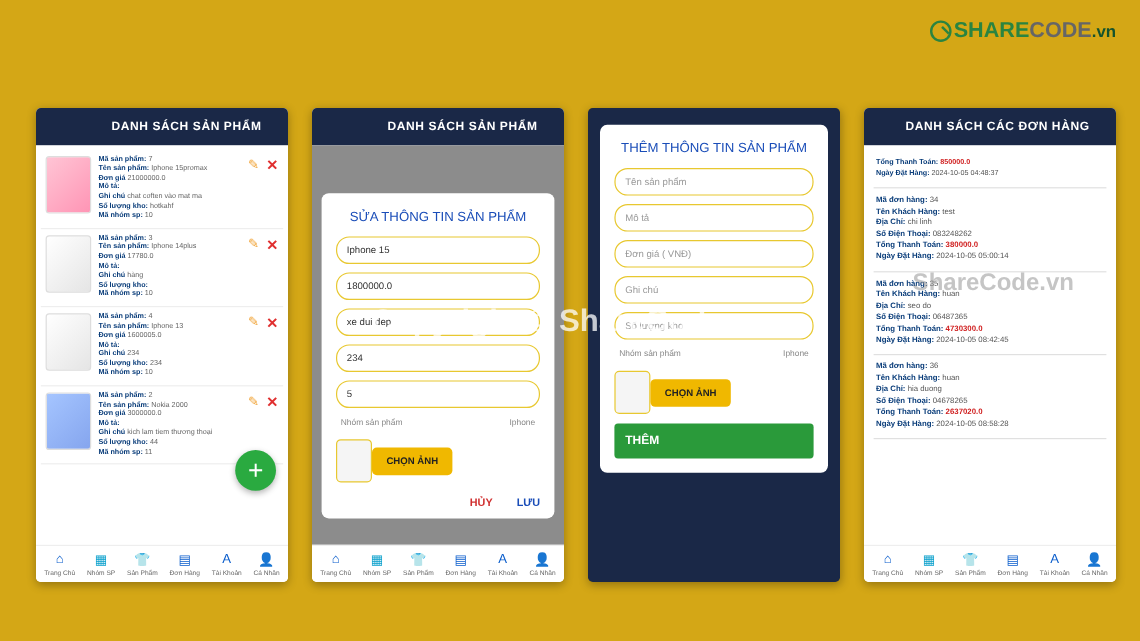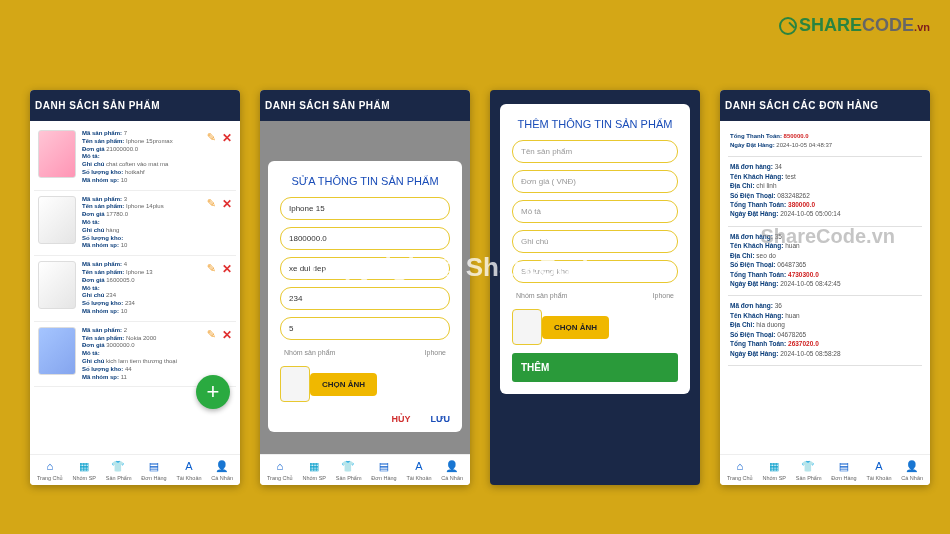--- a/index.html
+++ b/index.html
@@ -1,25 +1,25 @@
 <!DOCTYPE html>
 <html><head>
 <meta charset="utf-8">
 <style>
 *{box-sizing:border-box;margin:0;padding:0;font-family:Arial,sans-serif}
 body{background:#d4a716;width:950px;height:534px;position:relative;overflow:hidden}
 .logo{position:absolute;top:15px;right:20px;font-size:18px;font-weight:bold}
-.logo .s{color:#2a8440}.logo .c{color:#666}.logo .v{color:#7f1d1d;font-size:11px}
+.logo .s{color:#2a8440}.logo .c{color:#666}.logo .v{color:#14532d;font-size:14px}
 .logo-ico{display:inline-block;width:18px;height:18px;border:2px solid #2a8440;border-radius:50%;position:relative;vertical-align:middle;margin-right:2px}
 .logo-ico::after{content:"";position:absolute;left:3px;top:5px;width:8px;height:8px;border-right:2px solid #2a8440;transform:rotate(-45deg)}
 .wm{position:absolute;left:50%;top:50%;transform:translate(-50%,-50%);color:rgba(255,255,255,.75);font-size:26px;font-weight:bold;z-index:100;pointer-events:none}
 .wm2{position:absolute;right:55px;top:225px;color:rgba(150,150,150,.55);font-size:20px;font-weight:bold;z-index:100;pointer-events:none}
 .screens{position:absolute;top:90px;left:30px;display:flex;gap:20px}
 .phone{width:210px;height:395px;background:#fff;border-radius:4px;box-shadow:0 2px 8px rgba(0,0,0,.3);display:flex;flex-direction:column;overflow:hidden;position:relative}
-.hdr{background:#1a2847;color:#fff;text-align:left;padding:10px 5px;font-size:10px;font-weight:bold;letter-spacing:.5px}
+.hdr{background:#1a2847;color:#fff;text-align:right;padding:10px 22px;font-size:10px;font-weight:bold;letter-spacing:.5px}
 .content{flex:1;overflow:hidden;position:relative;font-size:7px}
 
 
 .plist{padding:4px}
 .pcard{display:flex;gap:6px;padding:5px 4px;border-bottom:1px solid #eee;position:relative}
 .pimg{width:38px;height:48px;background:#f0f0f0;border-radius:3px;border:1px solid #ddd}
 .pimg.pink{background:linear-gradient(135deg,#ffc5d5,#ff95b5)}
 .pimg.white{background:linear-gradient(135deg,#fff,#e5e5e5)}
 .pimg.blue{background:linear-gradient(135deg,#a5c5ff,#85a5ee)}
 .pinfo{flex:1;color:#666;font-size:6px;line-height:1.3}
@@ -218,22 +218,22 @@
           <span>Cá Nhân</span>
         </div>
       </div>
 </div>
 
 <div class="phone" style="background:#1a2847">
   <div class="content" style="padding:14px 10px">
     <div style="background:#fff;border-radius:6px;padding:10px 12px 12px">
       <div class="mtitle">THÊM THÔNG TIN SẢN PHẨM</div>
       <div class="fld ph">Tên sản phẩm</div>
+      <div class="fld ph">Mô tả</div>
       <div class="fld ph">Đơn giá ( VNĐ)</div>
-      <div class="fld ph">Mô tả</div>
       <div class="fld ph">Ghi chú</div>
       <div class="fld ph">Số lượng kho</div>
       <div class="nplbl">
             <span>Nhóm sản phẩm</span>
             <span>Iphone</span>
           </div>
       <div class="imgbox">
         <div class="thumb"></div>
         <div class="btn-sel">CHỌN ẢNH</div>
       </div>

